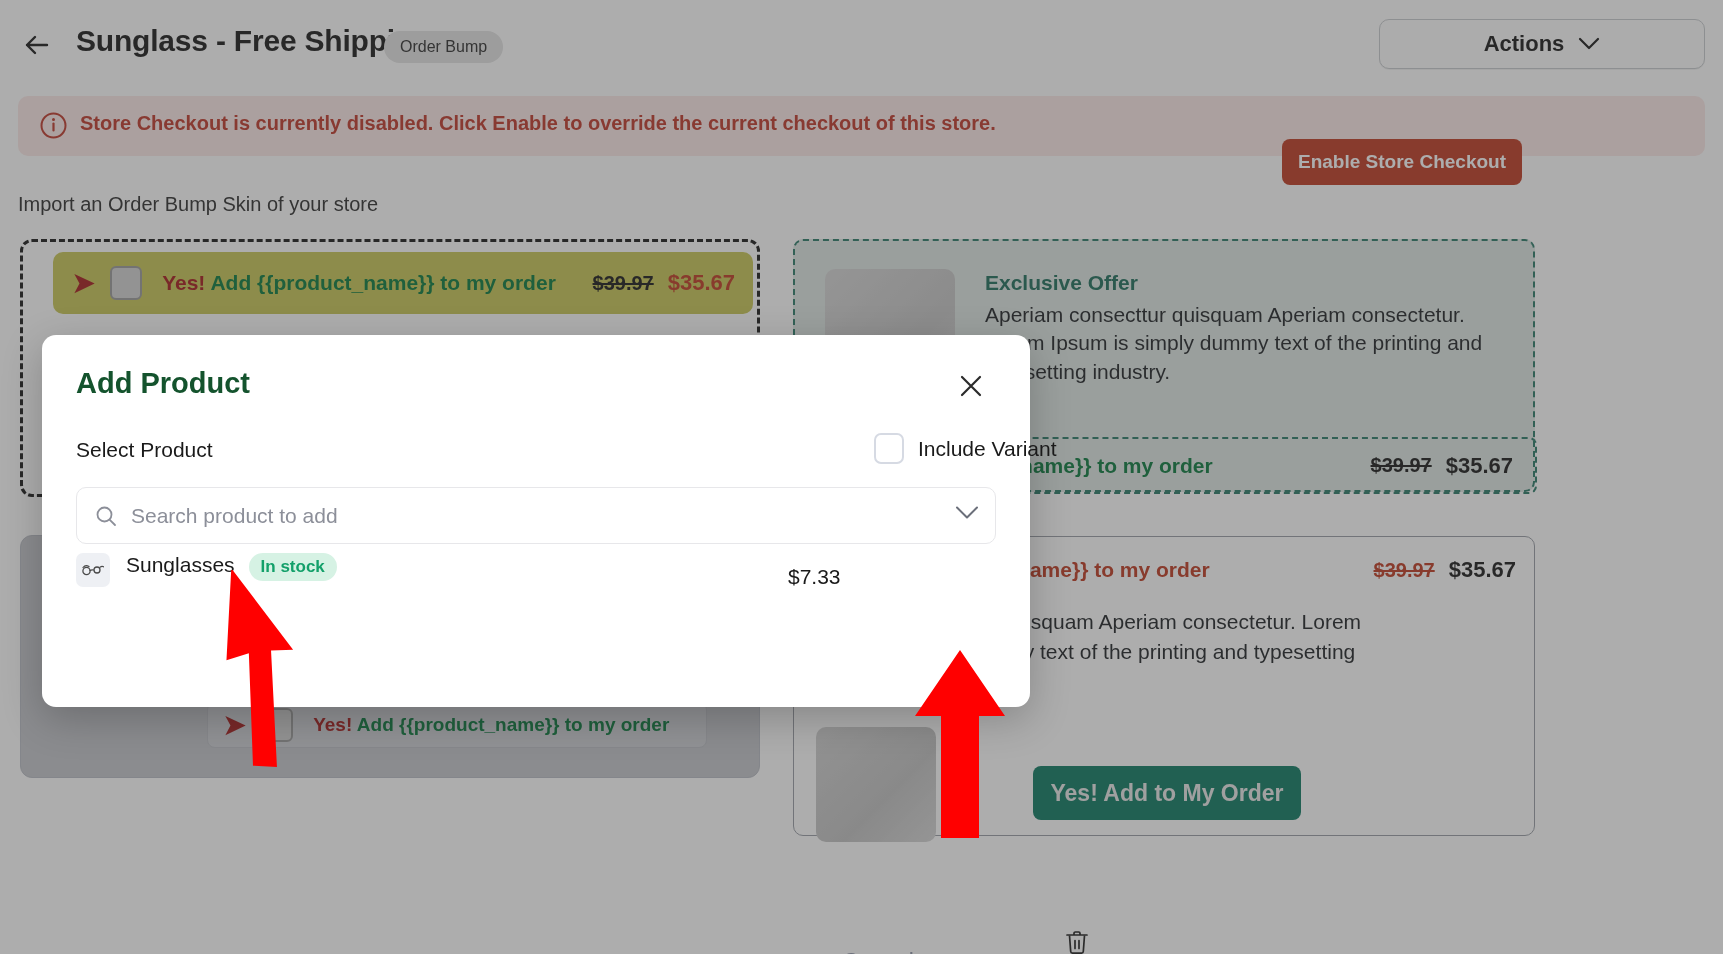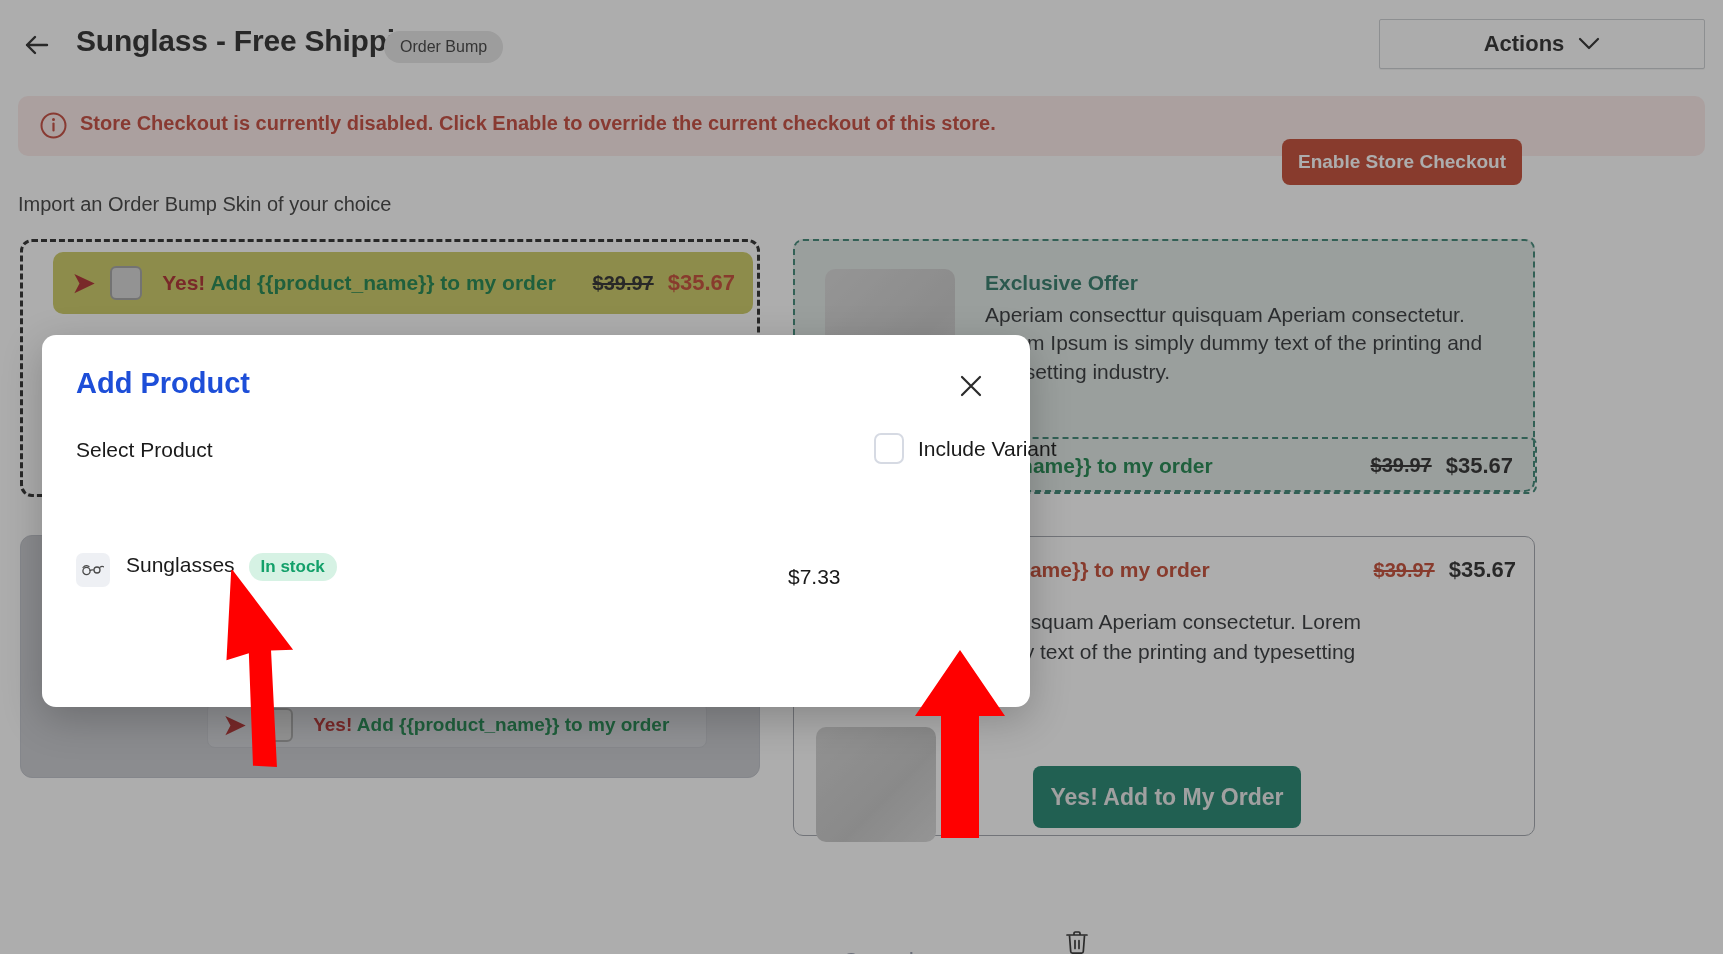--- a/index.html
+++ b/index.html
@@ -30,21 +30,21 @@
     font-size:30px;font-weight:700;color:#1a1a1a;letter-spacing:-.2px;
     white-space:nowrap;
   }
   .title-badge{
     position:absolute;left:384px;top:31px;
     background:#e3e3e3;color:#303030;border-radius:18px;
     padding:7px 16px;font-size:16px;font-weight:500;white-space:nowrap;
   }
   .actions-btn{
     position:absolute;left:1379px;top:19px;width:324px;height:48px;
-    border:1px solid #c9cccf;border-radius:2px;background:#fdfdfd;
+    border:1px solid #c9cccf;border-radius:10px;background:#fdfdfd;
     display:flex;align-items:center;justify-content:center;gap:14px;
     font-size:22px;font-weight:600;color:#1a1a1a;cursor:pointer;
     box-shadow:0 1px 0 rgba(0,0,0,.05);
   }
   .chev{display:inline-block;}
 
   
   .banner{
     position:absolute;left:18px;top:96px;width:1687px;height:60px;
     background:#fbe9e7;border-radius:10px;
@@ -147,41 +147,41 @@
   .crb-body{
     position:absolute;left:22px;top:70px;width:560px;
     font-size:21px;line-height:1.42;color:#1f2326;
   }
   .crb-thumb{
     position:absolute;left:22px;top:190px;width:120px;height:115px;
     background:linear-gradient(135deg,#d2d2d2 0%,#c2c2c2 60%,#d6d6d6 100%);
     border-radius:10px;
   }
   .yes-btn{
-    position:absolute;left:1033px;top:766px;width:268px;height:62px;
+    position:absolute;left:1033px;top:766px;width:268px;height:54px;
     background:#0f7a63;color:#e9e9e9;border-radius:8px;border:0;
     display:flex;align-items:center;justify-content:center;
     font-size:23px;font-weight:700;cursor:pointer;
   }
 
   
   #overlay{
     position:absolute;inset:0;background:rgba(60,60,60,.42);
   }
 
   
   #modal{
     position:absolute;left:42px;top:335px;width:988px;height:372px;
     background:#ffffff;border-radius:14px;
     box-shadow:0 12px 40px rgba(0,0,0,.22);
     box-sizing:border-box;
   }
   .modal-title{
     position:absolute;left:34px;top:32px;
-    font-size:29px;font-weight:600;color:#1d4ed8;
+    font-size:29px;font-weight:600;color:#14532d;
   }
   .modal-close{
     position:absolute;left:910px;top:32px;width:38px;height:38px;
     display:flex;align-items:center;justify-content:center;cursor:pointer;
   }
   .select-label{
     position:absolute;left:34px;top:103px;
     font-size:21px;color:#1a1a1a;
   }
   .variant-wrap{
@@ -263,21 +263,21 @@
       <svg width="27" height="27" viewBox="0 0 27 27" fill="none">
         <circle cx="13.5" cy="13.5" r="12" stroke="#c0392b" stroke-width="2"></circle>
         <path d="M13.5 11.5v7" stroke="#c0392b" stroke-width="2.2" stroke-linecap="round"></path>
         <circle cx="13.5" cy="7.6" r="1.5" fill="#c0392b"></circle>
       </svg>
     </div>
     <div class="banner-text">Store Checkout is currently disabled. Click Enable to override the current checkout of this store.</div>
     <button class="banner-btn">Enable Store Checkout</button>
   </div>
 
-  <div class="import-label">Import an Order Bump Skin of your choice</div>
+  <div class="import-label">Import an Order Bump Skin of your store</div>
 
   <div class="card-left-top">
     <div class="bump-yellow">
       <span class="bump-arrow">➤</span>
       <span class="bump-check"></span>
       <span class="bump-txt"><span class="yes">Yes!</span> <span>Add {{product_name}} to my order</span></span>
       <span class="bump-prices">
         <span class="price-old">$39.97</span>
         <span class="price-new">$35.67</span>
       </span>
@@ -330,20 +330,34 @@
     </svg>
   </div>
 
   <div class="select-label">Select Product</div>
 
   <div class="variant-wrap">
     <span class="variant-box"></span>
     <span class="variant-label">Include Variant</span>
   </div>
 
+  <div class="search-wrap">
+    <span class="search-ico">
+      <svg width="22" height="22" viewBox="0 0 22 22" fill="none">
+        <circle cx="9.5" cy="9.5" r="7" stroke="#8c8f99" stroke-width="1.8"></circle>
+        <path d="M14.8 14.8L20 20" stroke="#8c8f99" stroke-width="1.8" stroke-linecap="round"></path>
+      </svg>
+    </span>
+    <span class="search-ph">Search product to add</span>
+    <span class="search-chev">
+      <svg width="24" height="15" viewBox="0 0 24 15" fill="none">
+        <path d="M2 2.5l10 10 10-10" stroke="#6b6f7a" stroke-width="2" stroke-linecap="round" stroke-linejoin="round"></path>
+      </svg>
+    </span>
+  </div>
 
   <div class="prod-row">
     <span class="prod-thumb">
       <svg width="22" height="12" viewBox="0 0 22 12" fill="none">
         <circle cx="4.5" cy="7" r="3.6" stroke="#4a4a4a" stroke-width="1.3"></circle>
         <circle cx="15" cy="6" r="3" stroke="#4a4a4a" stroke-width="1.3"></circle>
         <path d="M8 6.4c1.2-.7 2.4-.7 3.8-.4M1 3.5C2.5 1.6 5 1.3 7 2.6M18 3.2c1.3-1 2.6-1.1 3.6-.4" stroke="#4a4a4a" stroke-width="1.2" stroke-linecap="round"></path>
       </svg>
     </span>
     <span class="prod-name">Sunglasses</span>

